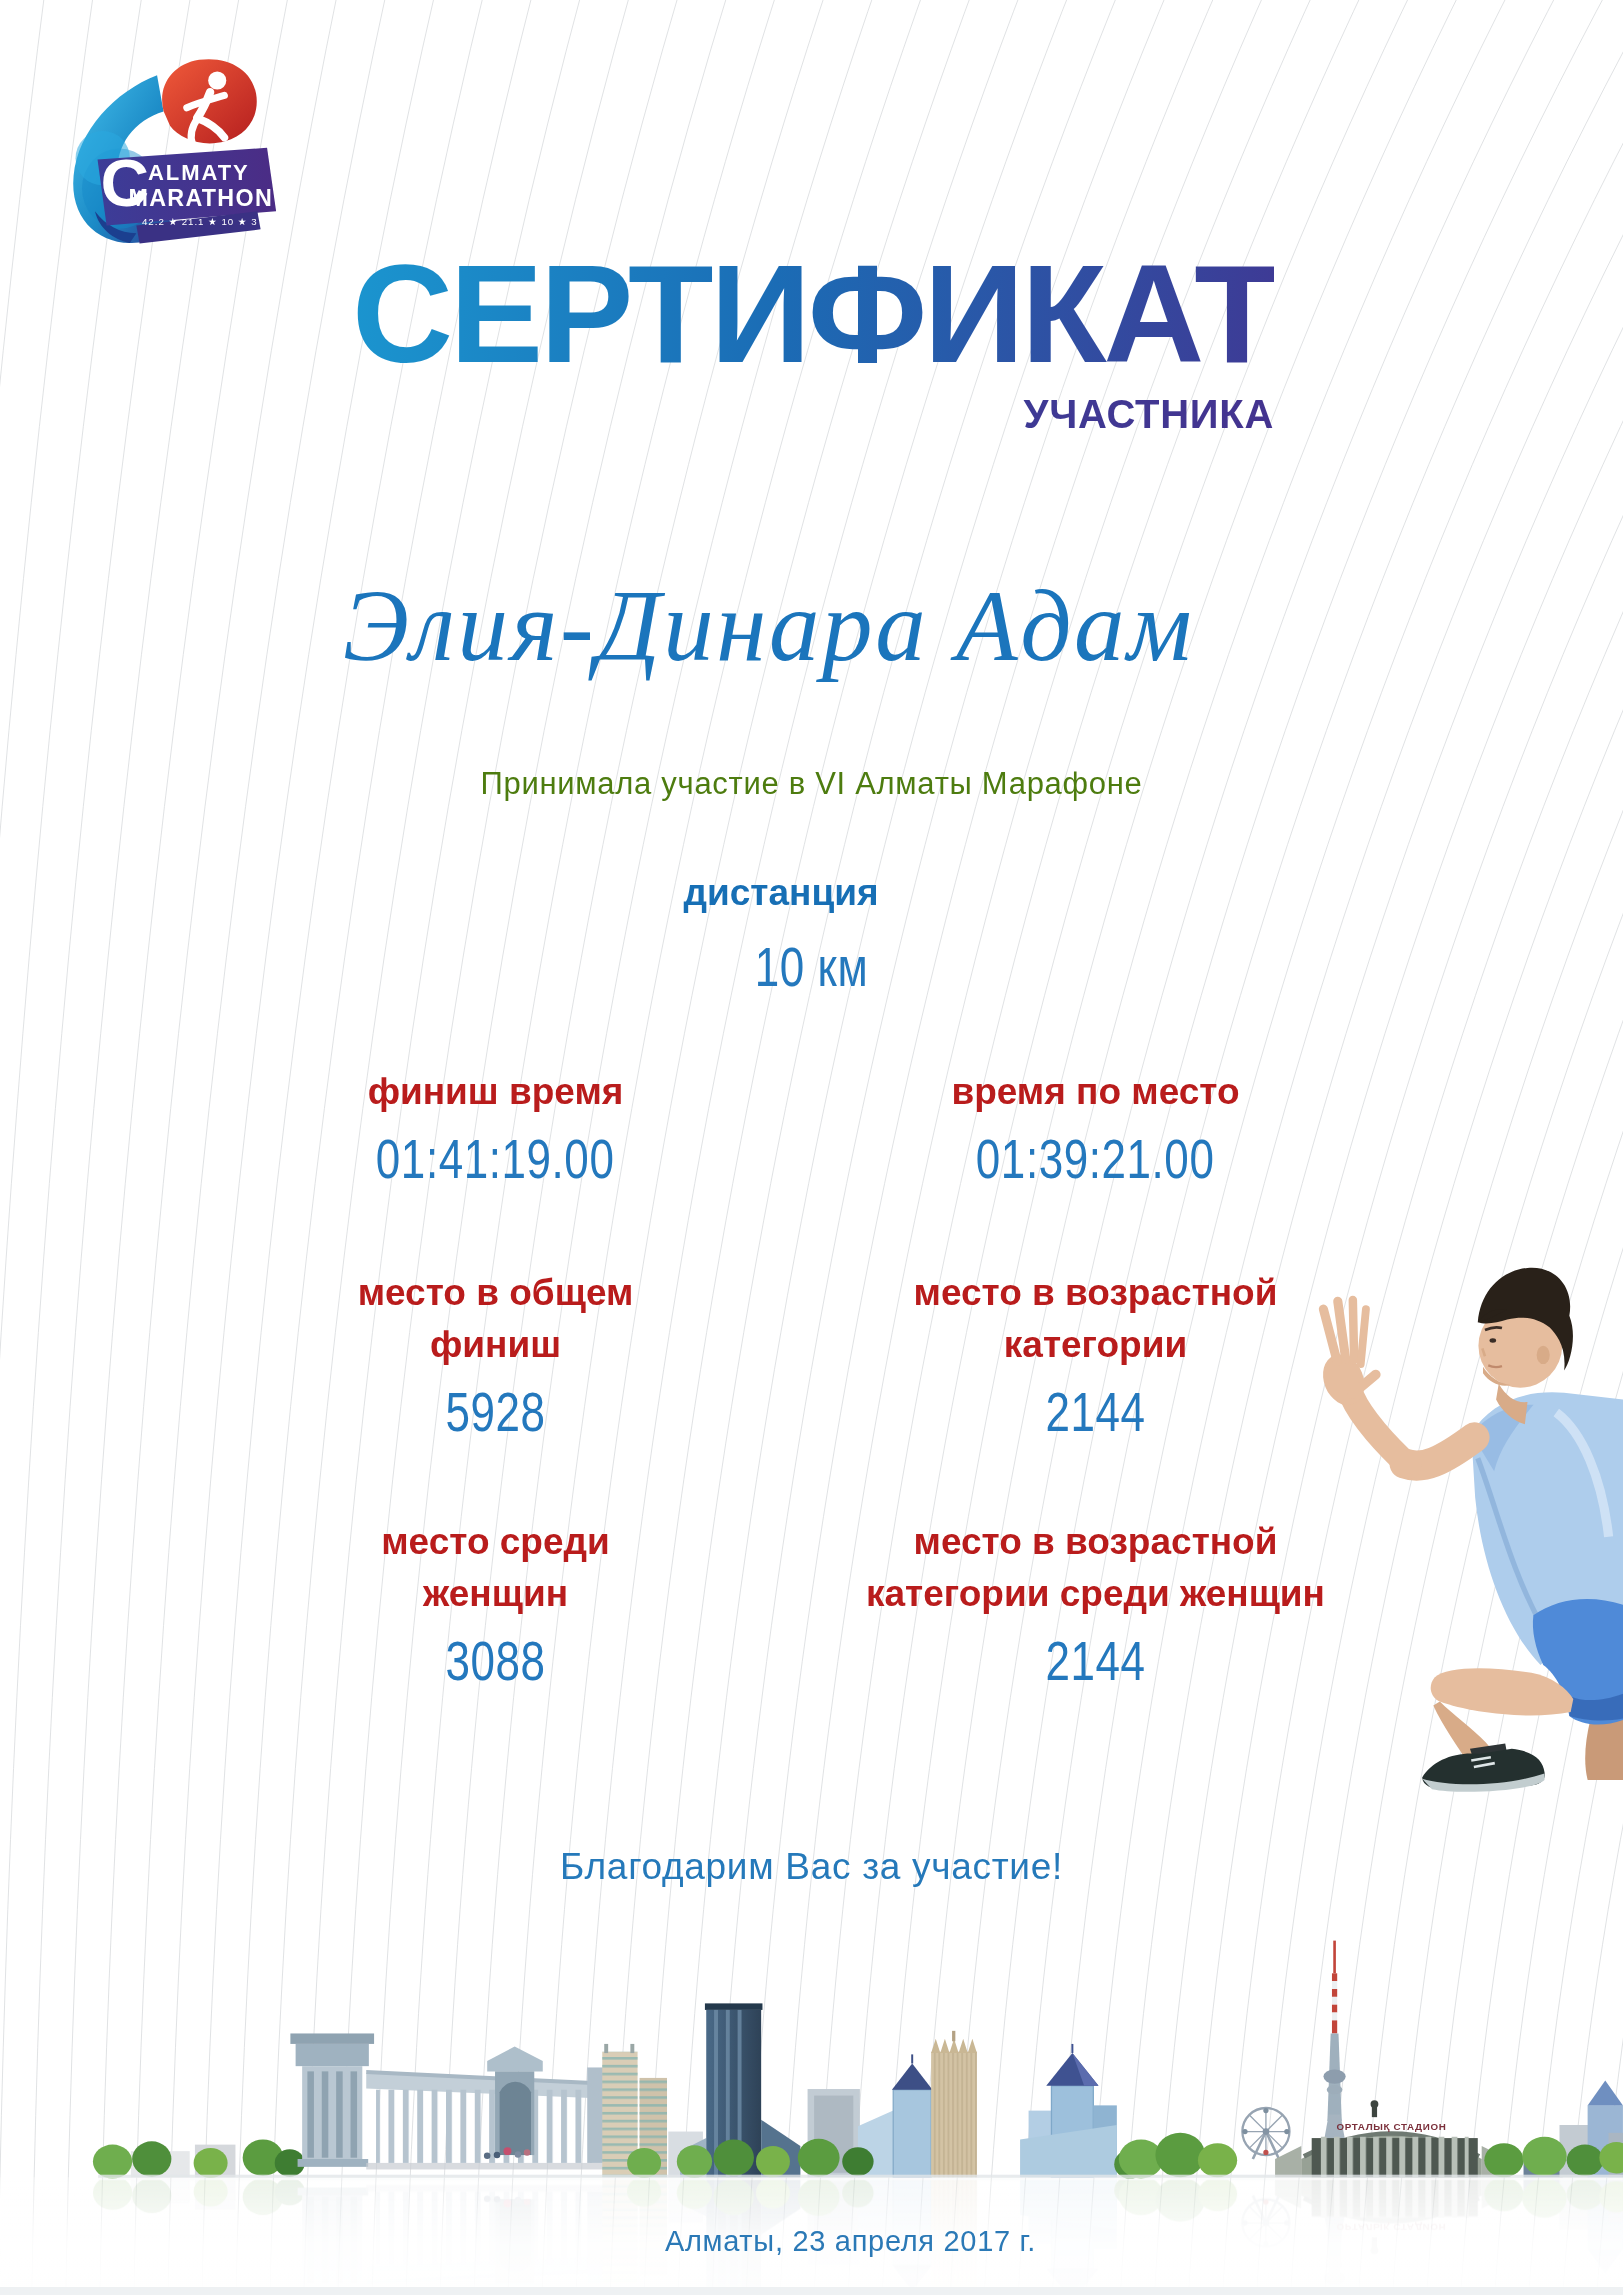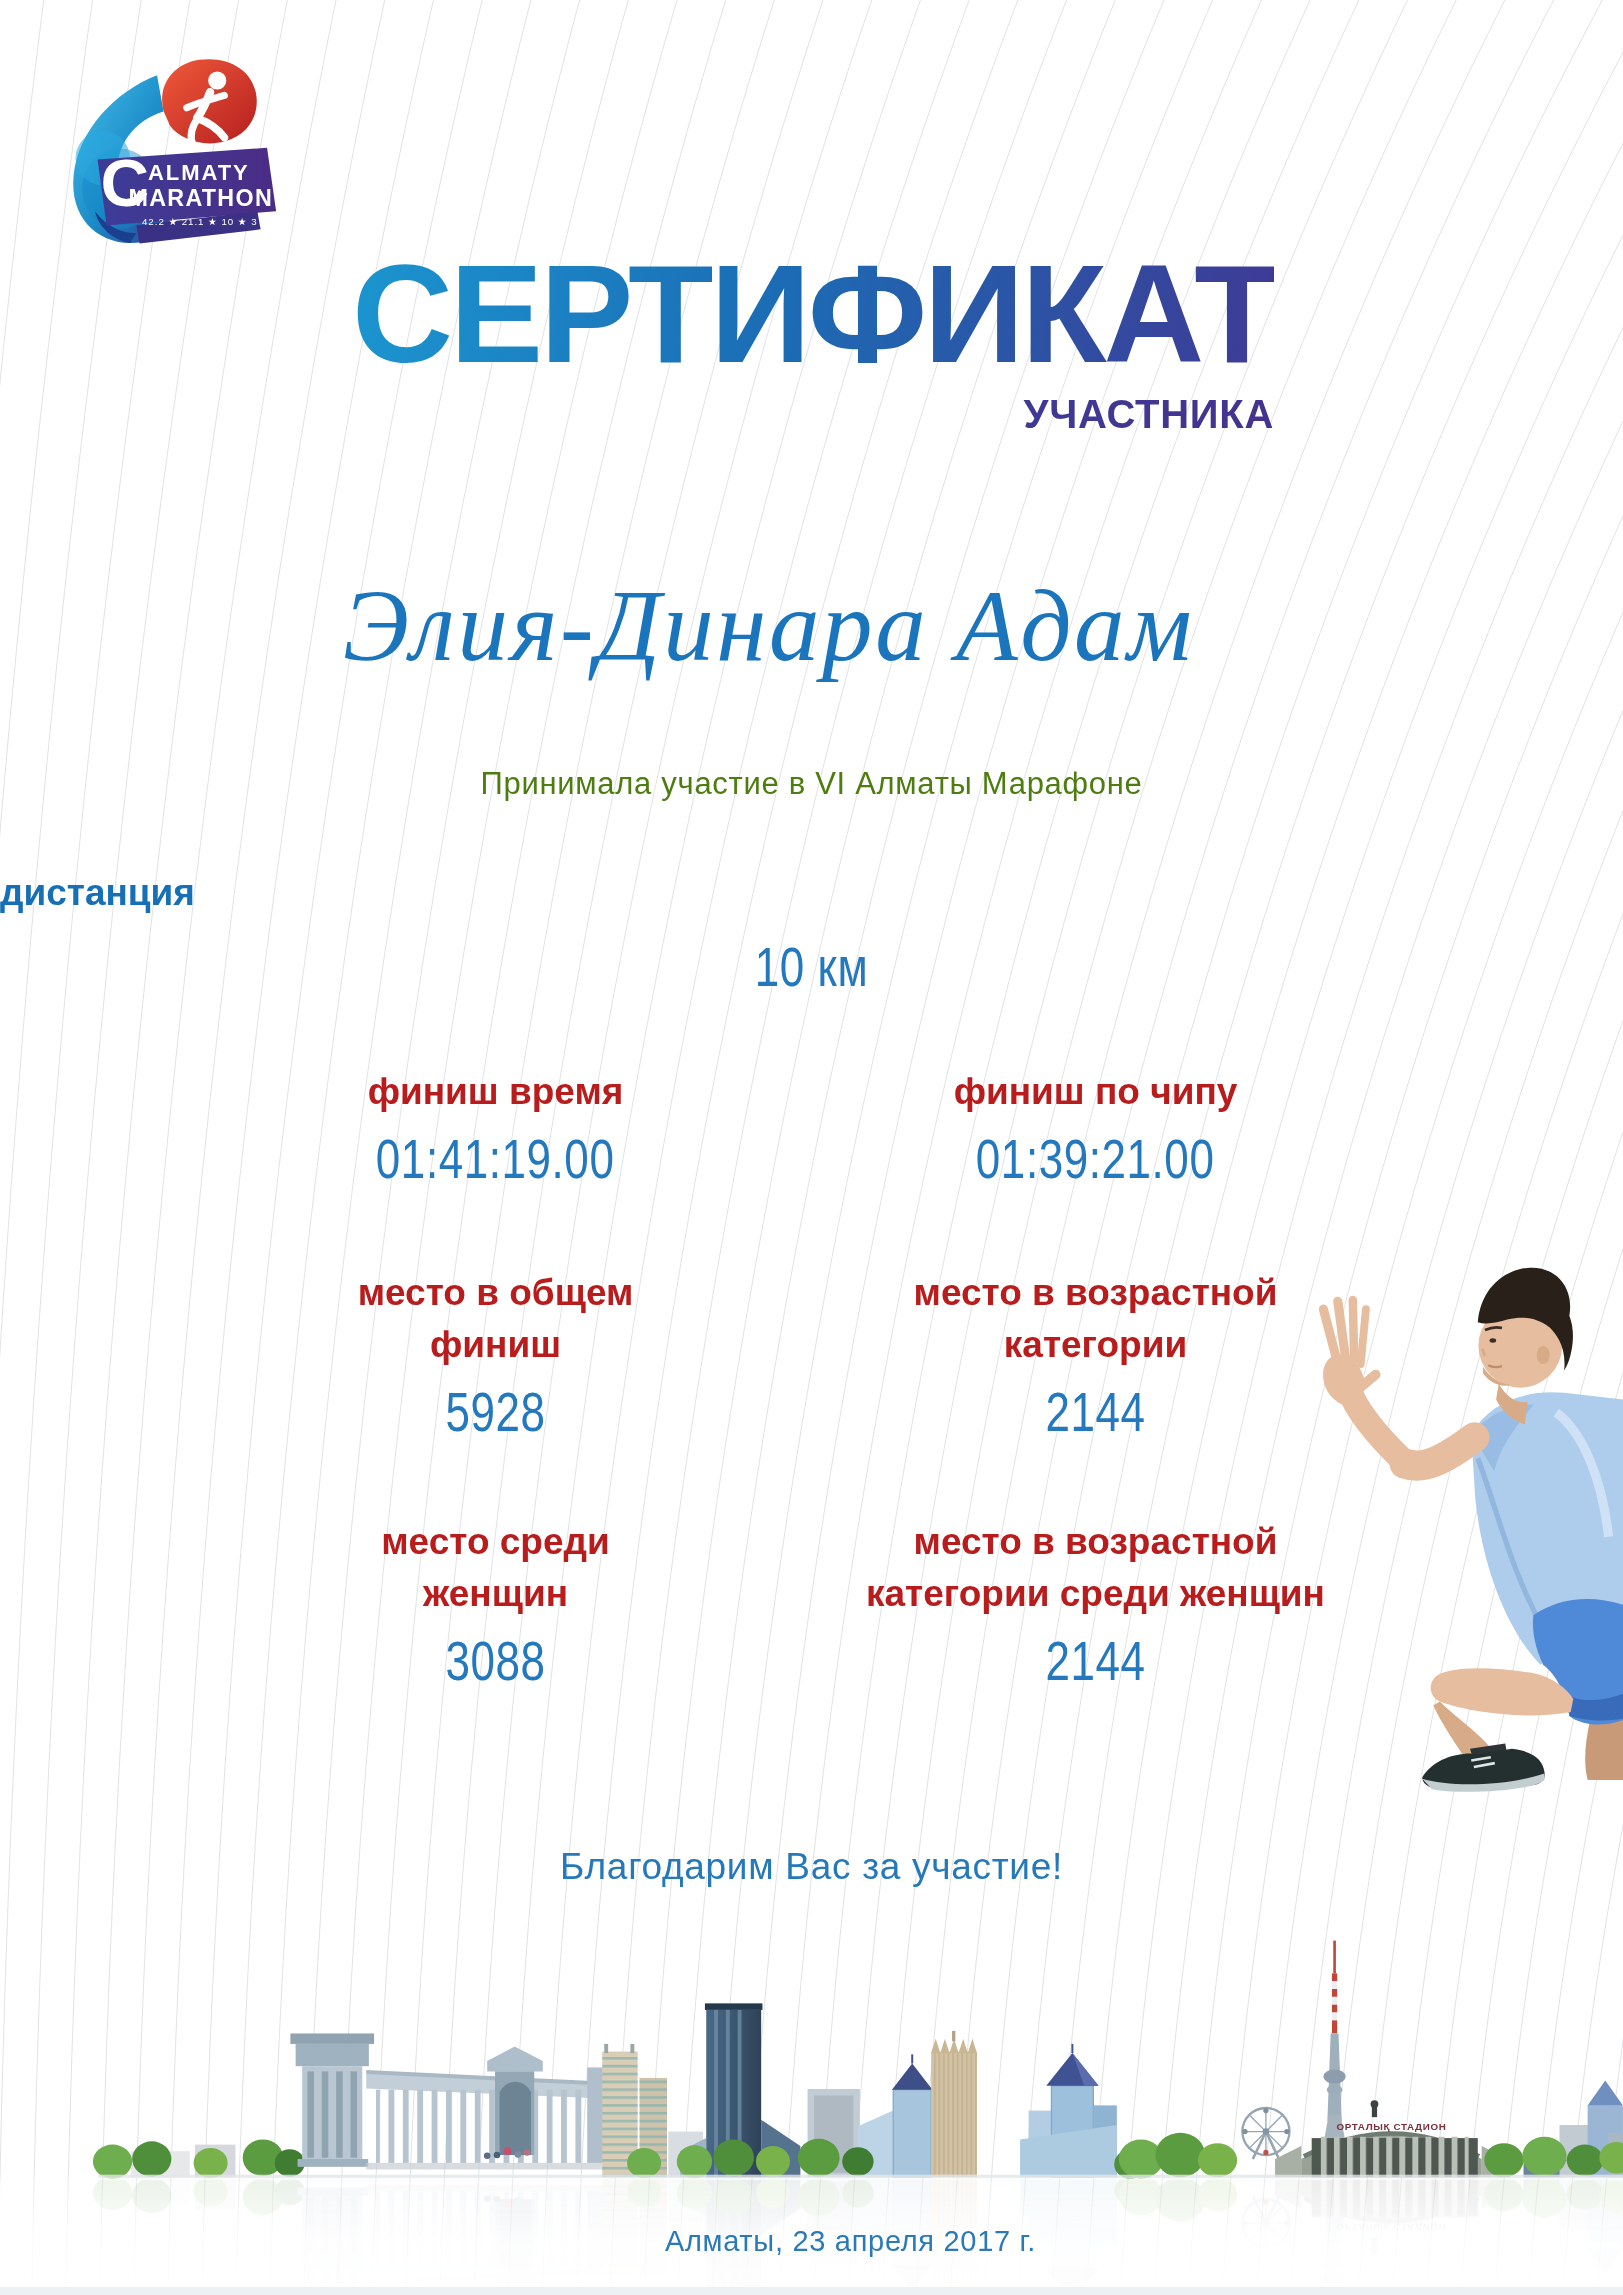--- a/index.html
+++ b/index.html
@@ -16,21 +16,21 @@
   .title-sub{margin-top:5.2px;font-size:40px;font-weight:800;letter-spacing:0.7px;
       background:linear-gradient(93deg,#2d4ba3 0%,#44338f 100%);
       -webkit-background-clip:text;background-clip:text;color:transparent;}
 
   .name{position:absolute;left:0;top:568px;width:1537px;text-align:center;
       font-family:Liberation Serif, serif;font-style:italic;font-size:101px;letter-spacing:2.6px;
       color:#1b75bc;}
   .participation{position:absolute;left:0;top:766px;width:1623px;text-align:center;
       font-size:31px;color:#4d7c0f;letter-spacing:0.7px;}
 
-  .dist-label{position:absolute;left:0;top:872px;width:1562px;
+  .dist-label{position:absolute;left:0;top:872px;width:1562px;text-align:center;
       font-size:37px;font-weight:700;color:#176fb5;}
   .dist-value{position:absolute;left:0;top:935px;width:1623px;text-align:center;
       font-size:55px;color:#2478bd;transform:scaleX(.8);transform-origin:50% 0;letter-spacing:0.7px;}
 
   .res{position:absolute;display:flex;flex-direction:column;align-items:center;}
   .res .lbl{font-weight:700;font-size:37px;color:#b91c1c;line-height:1.4;text-align:center;
       white-space:pre-line;}
   .res .val{font-size:55px;color:#2478bd;letter-spacing:0.7px;transform:scaleX(.8);
       transform-origin:50% 0;margin-top:9.2px;}
   .res1{left:332px;top:1066px;width:327px;}
@@ -171,21 +171,21 @@
   <div class="participation">Принимала участие в VI Алматы Марафоне</div>
 
   <div class="dist-label">дистанция</div>
   <div class="dist-value">10 км</div>
 
   <div class="res res1">
     <div class="lbl">финиш время</div>
     <div class="val">01:41:19.00</div>
   </div>
   <div class="res res2">
-    <div class="lbl">финиш по чипу</div>
+    <div class="lbl">время по место</div>
     <div class="val">01:39:21.00</div>
   </div>
   <div class="res res3">
     <div class="lbl">место в общем
 финиш</div>
     <div class="val">5928</div>
   </div>
   <div class="res res4">
     <div class="lbl">место в возрастной
 категории</div>

